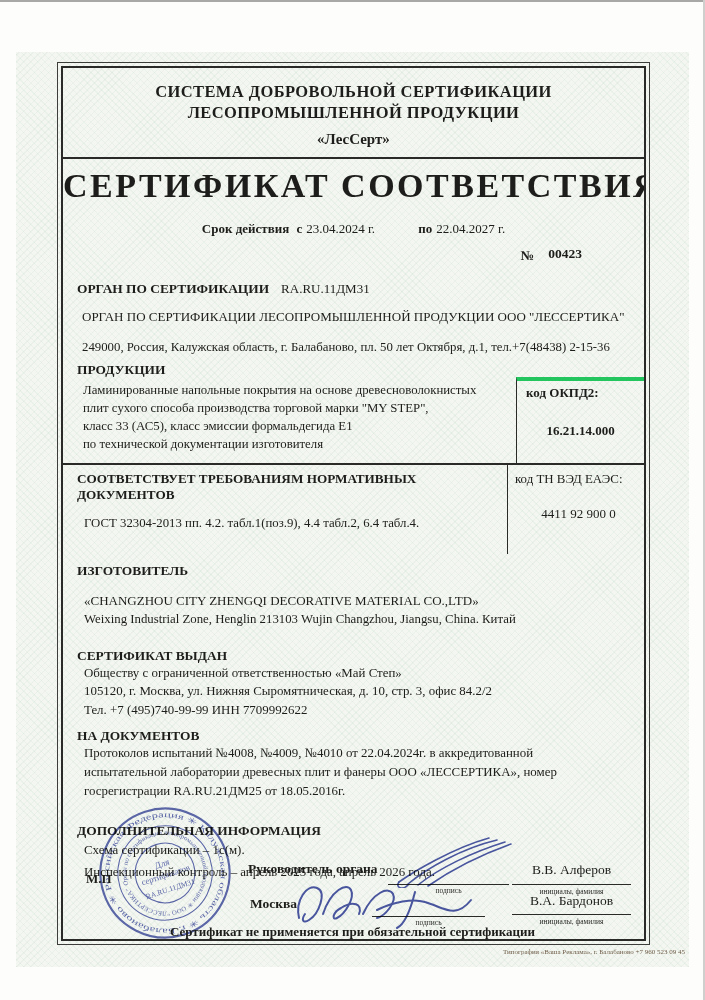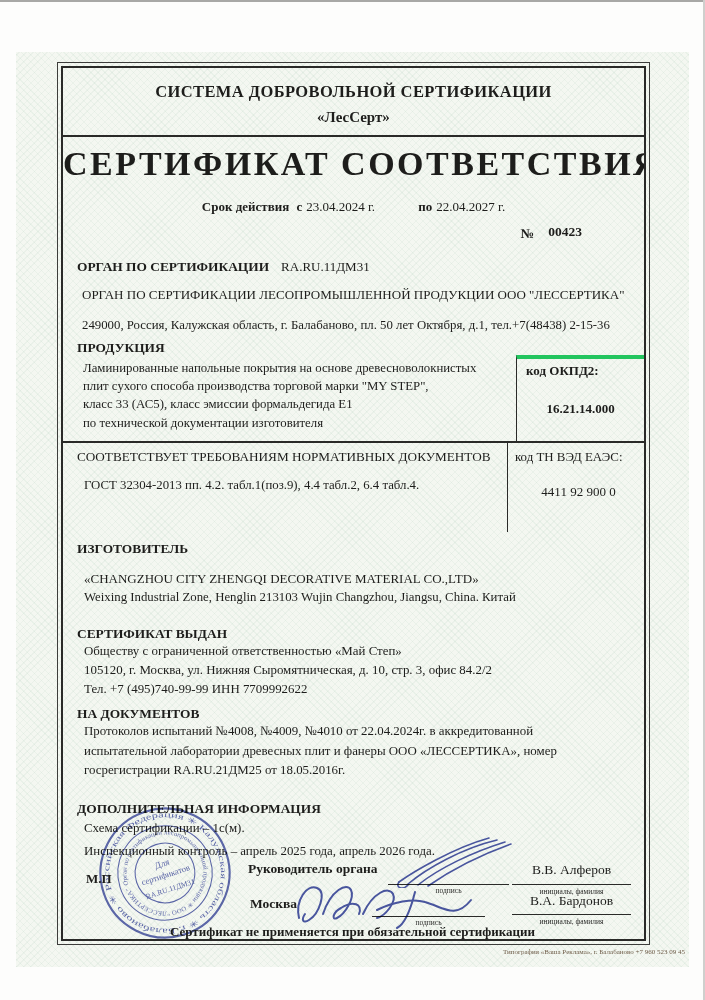--- a/index.html
+++ b/index.html
@@ -48,21 +48,21 @@
   .prod-label{padding-left:14px;font-weight:bold;font-size:13.4px;}
   .prod-body{padding-left:20px;margin-top:3px;width:430px;font-size:12.8px;line-height:1.42;}
   .code-box-okpd{
     position:absolute;right:0;top:15px;bottom:0;width:127px;
     border-left:1px solid #2a2a28;border-top:4px solid #22c55e;
     padding-top:4px;font-size:13px;font-weight:bold;
   }
   .code-box-okpd .code-label{padding-left:9px;}
   .code-val{text-align:center;margin-top:22px;font-size:13px;}
   .conf-sec{position:relative;padding:6px 0 0 14px;min-height:84px;}
-  .conf-label{font-weight:normal;font-size:13.2px;padding-right:140px;}
+  .conf-label{font-weight:bold;font-size:13.2px;padding-right:140px;}
   .conf-gost{margin-top:13px;padding-left:7px;font-size:12.8px;}
   .code-box-tnved{
     position:absolute;right:0;top:0;width:127px;height:82px;
     border-left:1px solid #2a2a28;padding:7px 2px 0 7px;font-size:12.9px;
   }
   .code-box-tnved .code-val{margin-top:19px;}
   .man-sec{margin-top:8px;}
   .man-name{margin-top:14px;padding-left:7px;font-size:13px;}
   .man-addr{margin-top:3px;padding-left:7px;font-size:12.8px;}
   .issued-sec{margin-top:21px;}
@@ -104,20 +104,21 @@
 
 <div class="scan-edge-top"></div>
 <div class="scan-edge-right"></div>
 <div class="sheet-tint"></div>
 
 <div class="frame-outer">
   <div class="frame-inner">
 
     <div class="hdr">
       <div class="hdr-line">СИСТЕМА ДОБРОВОЛЬНОЙ СЕРТИФИКАЦИИ</div>
+      <div class="hdr-line">ЛЕСОПРОМЫШЛЕННОЙ ПРОДУКЦИИ</div>
       <div class="hdr-name">«ЛесСерт»</div>
     </div>
 
     <div class="doc-title">СЕРТИФИКАТ СООТВЕТСТВИЯ</div>
 
     <div class="validity">
       <b>Срок  действия</b>
       <b>с</b><span>23.04.2024 г.</span><span class="gap"></span>
       <b>по</b><span>22.04.2027 г.</span>
     </div>
@@ -129,21 +130,21 @@
     <div class="sec org-sec">
       <div>
         <span class="sec-label">ОРГАН  ПО СЕРТИФИКАЦИИ</span>
         <span class="inline-val">RA.RU.11ДМ31</span>
       </div>
       <div class="org-name">ОРГАН ПО СЕРТИФИКАЦИИ ЛЕСОПРОМЫШЛЕННОЙ ПРОДУКЦИИ  ООО  "ЛЕССЕРТИКА"</div>
       <div class="org-addr">249000, Россия, Калужская область, г. Балабаново, пл. 50 лет Октября, д.1, тел.+7(48438) 2-15-36</div>
     </div>
 
     <div class="prod-sec">
-      <div class="prod-label">ПРОДУКЦИЯ</div>
+      <div class="prod-label">ПРОДУКЦИИ</div>
       <div class="prod-body">
         <div>Ламинированные напольные покрытия на основе древесноволокнистых</div>
         <div>плит сухого способа производства торговой марки "MY STEP",</div>
         <div>класс 33 (АС5), класс эмиссии формальдегида Е1</div>
         <div>по технической документации изготовителя</div>
       </div>
       <div class="code-box-okpd">
         <div class="code-label">код ОКПД2:</div>
         <div class="code-val">16.21.14.000</div>
       </div>

